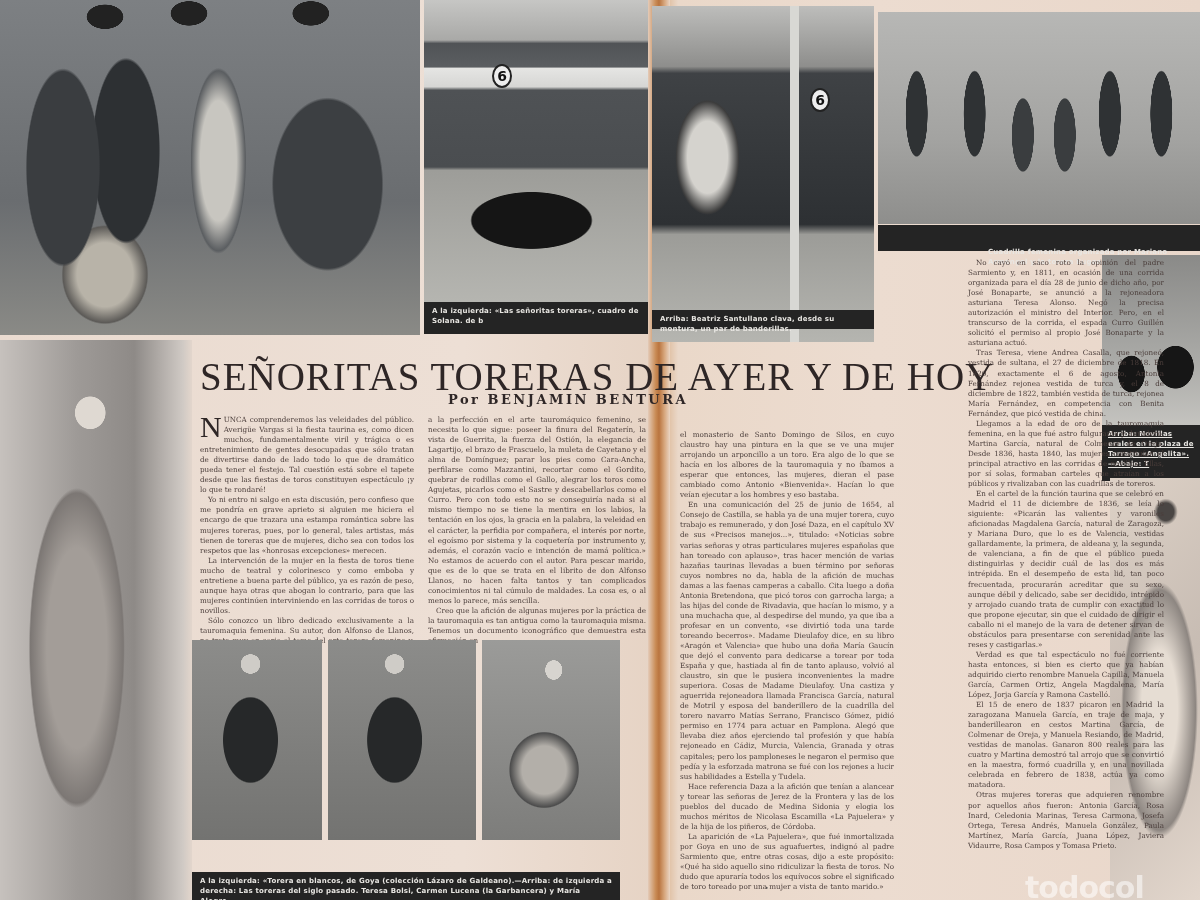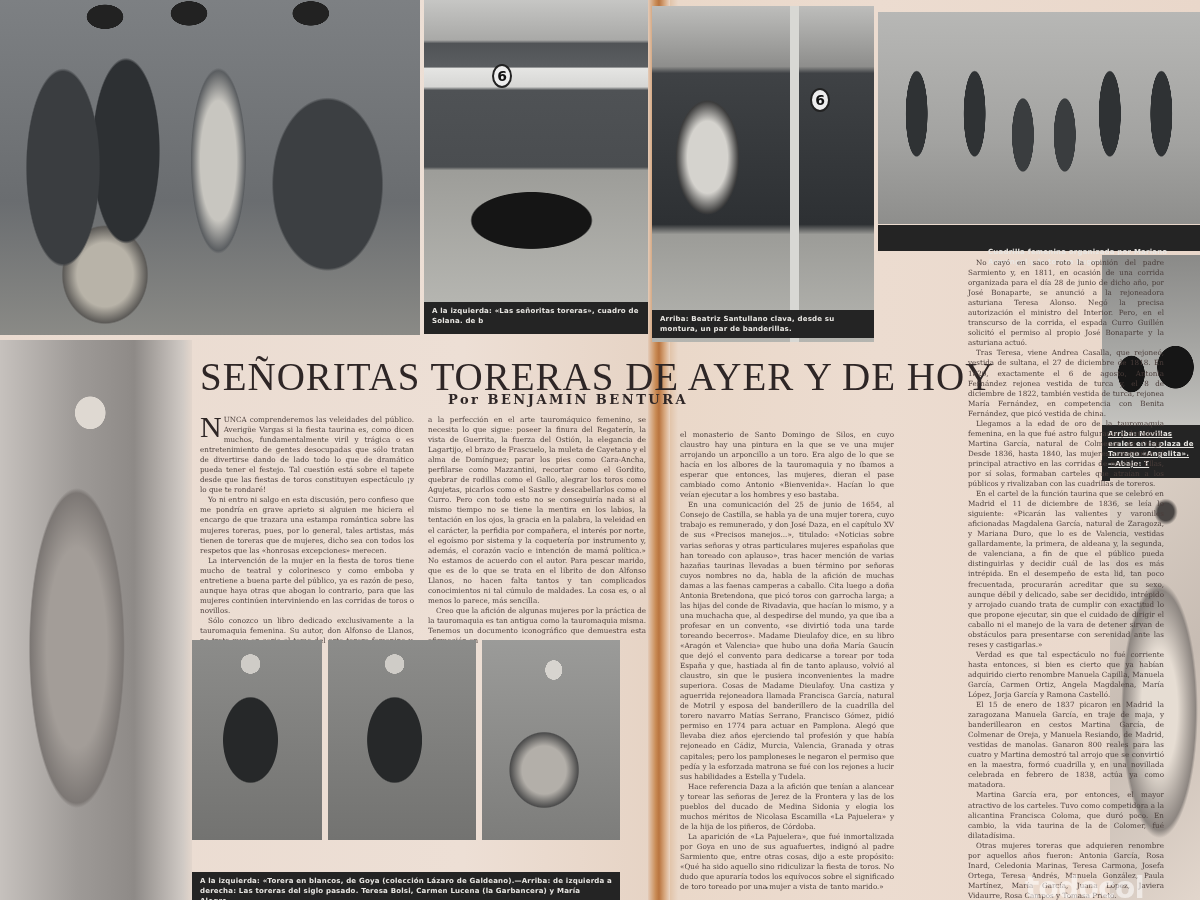--- a/index.html
+++ b/index.html
@@ -151,21 +151,21 @@
   <div class="num" style="left:68px; top:64px;">6</div>
 </div>
 <div class="caption" style="left:424px; top:302px; width:224px; height:32px;">
   <span>A la izquierda: «Las señoritas toreras», cuadro de Solana. de b</span>
 </div>
 
 <div class="photo" id="p-horse" style="left:652px; top:6px; width:222px; height:336px;">
   <div class="fig"></div>
   <div class="num" style="left:158px; top:82px;">6</div>
 </div>
-<div class="caption" style="left:652px; top:310px; width:222px; height:28px;">
+<div class="caption" style="left:652px; top:310px; width:222px; height:19px;">
   <span>Arriba: Beatriz Santullano clava, desde su montura, un par de banderillas.</span>
 </div>
 
 <div class="photo" id="p-cuadrilla" style="left:878px; top:12px; width:322px; height:212px;">
     <div class="fig"></div>
   </div>
 <div class="caption" style="left:878px; top:225px; width:322px; height:25px; padding-left:110px; padding-top:22px;">
   <span>Cuadrilla femenina organizada por Mariano Armengol y la torera Eugen</span>
 </div>
 
@@ -219,19 +219,18 @@
   <p>La aparición de «La Pajuelera», que fué inmortalizada por Goya en uno de sus aguafuertes, indignó al padre Sarmiento que, entre otras cosas, dijo a este propósito: «Qué ha sido aquello sino ridiculizar la fiesta de toros. No dudo que apuraría todos los equívocos sobre el significado de toro toreado por una mujer a vista de tanto marido.»</p>
 </div>
 
 <div class="col" style="left:935px; top:258px; width:196px;margin-left:33px;">
   <p>No cayó en saco roto la opinión del padre Sarmiento y, en 1811, en ocasión de una corrida organizada para el día 28 de junio de dicho año, por José Bonaparte, se anunció a la rejoneadora asturiana Teresa Alonso. Negó la precisa autorización el ministro del Interior. Pero, en el transcurso de la corrida, el espada Curro Guillén solicitó el permiso al propio José Bonaparte y la asturiana actuó.</p>
   <p>Tras Teresa, viene Andrea Casalla, que rejoneó, vestida de sultana, el 27 de diciembre de 1818. En 1820, exactamente el 6 de agosto, Antonia Fernández rejonea vestida de turca y, el 8 de diciembre de 1822, también vestida de turca, rejonea María Fernández, en competencia con Benita Fernández, que picó vestida de china.</p>
   <p>Llegamos a la edad de oro de la tauromaquia femenina, en la que fué astro fulgurante y duradero, Martina García, natural de Colmenar de Oreja. Desde 1836, hasta 1840, las mujeres constituían el principal atractivo en las corridas de novillos. Ellas, por sí solas, formaban carteles que atraían a los públicos y rivalizaban con las cuadrillas de toreros.</p>
   <p>En el cartel de la función taurina que se celebró en Madrid el 11 de diciembre de 1836, se leía lo siguiente: «Picarán las valientes y varoniles aficionadas Magdalena García, natural de Zaragoza, y Mariana Duro, que lo es de Valencia, vestidas gallardamente, la primera, de aldeana y, la segunda, de valenciana, a fin de que el público pueda distinguirlas y decidir cuál de las dos es más intrépida. En el desempeño de esta lid, tan poco frecuentada, procurarán acreditar que su sexo, aunque débil y delicado, sabe ser decidido, intrépido y arrojado cuando trata de cumplir con exactitud lo que propone ejecutar, sin que el cuidado de dirigir el caballo ni el manejo de la vara de detener sirvan de obstáculos para presentarse con serenidad ante las reses y castigarlas.»</p>
   <p>Verdad es que tal espectáculo no fué corriente hasta entonces, si bien es cierto que ya habían adquirido cierto renombre Manuela Capilla, Manuela García, Carmen Ortiz, Angela Magdalena, María López, Jorja García y Ramona Castelló.</p>
   <p>El 15 de enero de 1837 picaron en Madrid la zaragozana Manuela García, en traje de maja, y banderillearon en cestos Martina García, de Colmenar de Oreja, y Manuela Resiando, de Madrid, vestidas de manolas. Ganaron 800 reales para las cuatro y Martina demostró tal arrojo que se convirtió en la maestra, formó cuadrilla y, en una novillada celebrada en febrero de 1838, actúa ya como matadora.</p>
-  <p>Martina García era, por entonces, el mayor atractivo de los carteles. Tuvo como competidora a la alicantina Francisca Coloma, que duró poco. En cambio, la vida taurina de la de Colomer, fué dilatadísima.</p>
   <p>Otras mujeres toreras que adquieren renombre por aquellos años fueron: Antonia García, Rosa Inard, Celedonia Marinas, Teresa Carmona, Josefa Ortega, Teresa Andrés, Manuela González, Paula Martínez, María García, Juana López, Javiera Vidaurre, Rosa Campos y Tomasa Prieto.</p>
 
 </div>
 
 <div class="page-num">•</div>
 <div class="watermark">todocol</div>
 
 </body></html>

